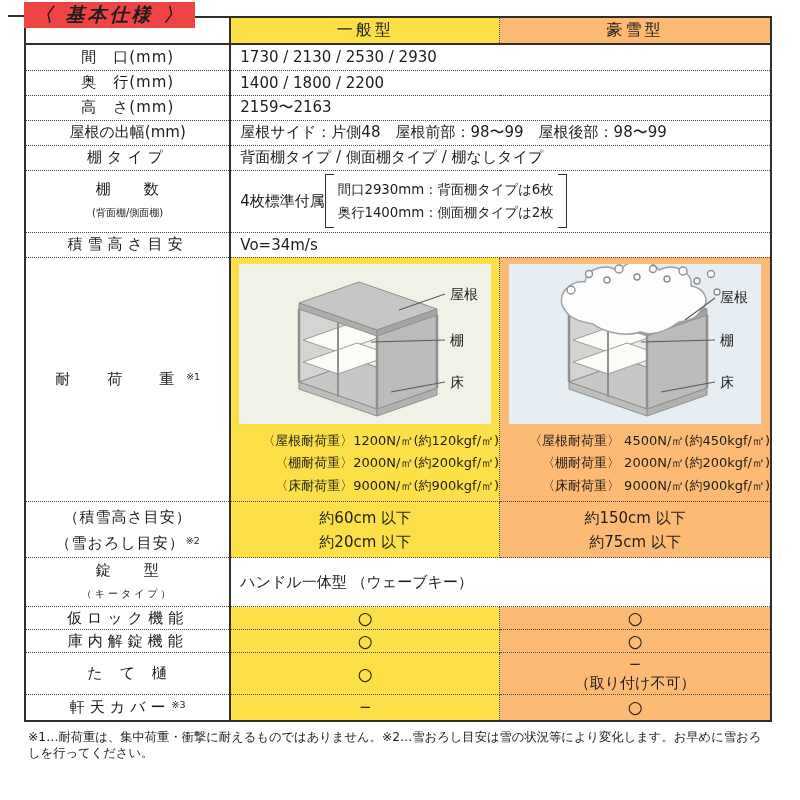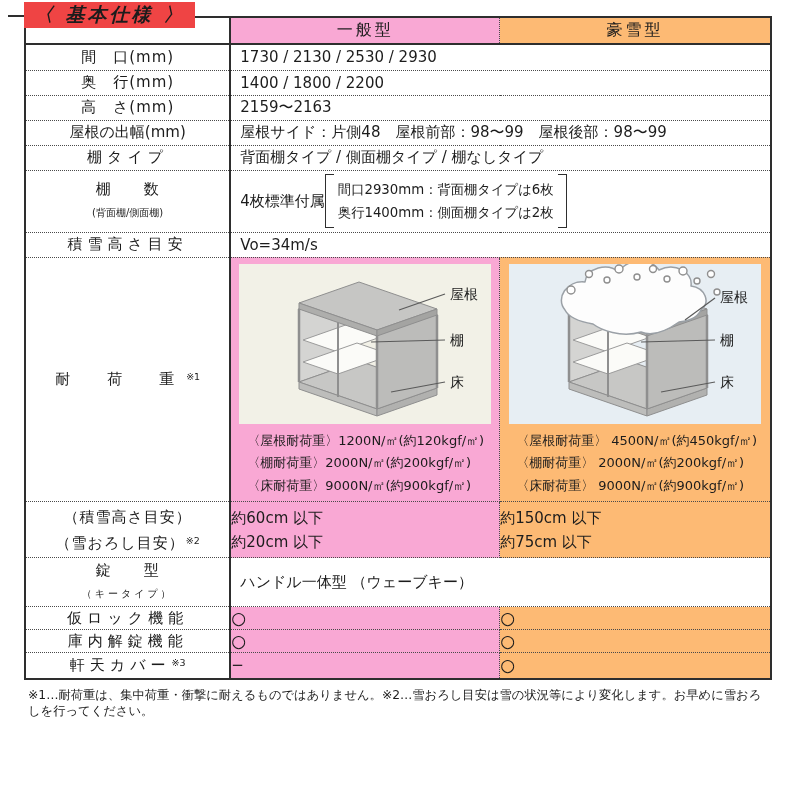--- a/index.html
+++ b/index.html
@@ -3,45 +3,45 @@
 <meta charset="utf-8">
 <style>
   html,body{margin:0;padding:0;background:#ffffff;width:800px;height:800px;overflow:hidden;
     font-family:"DejaVu Sans","Liberation Sans",sans-serif;color:#1c1c1c;}
   .sheet{position:absolute;left:24px;top:16px;width:748px;}
   
   .title-wrap{position:absolute;top:-14px;left:0;z-index:3;background:#ef4444;padding:0 10px;font-style:italic;}
   .title{font-size:19px;font-weight:bold;letter-spacing:3px;white-space:nowrap;}
   .lead-dash{position:absolute;left:-16px;top:-1px;width:20px;height:2px;background:#2e2e2e;z-index:1;}
   table{border-collapse:collapse;table-layout:fixed;width:748px;background:#ffffff;border:2px solid #2e2e2e;}
-  td,th{border:1px dotted #4a4a4a;padding:0 0;font-size:15px;font-weight:normal;vertical-align:middle;}
+  td,th{border:1px dotted #4a4a4a;padding:0 6px;font-size:15px;font-weight:normal;vertical-align:middle;}
   tr.header th{border-bottom:2px solid #2e2e2e;font-size:16px;letter-spacing:3px;padding:0;text-align:center;}
   .lbl{border-right:2px solid #2e2e2e;text-align:center;letter-spacing:1px;}
   .val{text-align:left;padding-left:9px;white-space:nowrap;}
-  .val-c{text-align:left;}
-  .bg-g{background:#f9a8d4;}
+  .val-c{text-align:center;}
+  .bg-g{background:#fde047;}
   .bg-s{background:#fdba74;}
   .sp{letter-spacing:5px;margin-top:28px;}
   .sp8{letter-spacing:11px;}
   .sub{font-size:10px;letter-spacing:0;}
   sup.mark{font-size:9.5px;letter-spacing:0;vertical-align:4px;margin-left:1px;}
   .two-line{line-height:24px;}
   
   .shelf-wrap{display:flex;align-items:center;}
   .bracket{position:relative;padding:4px 13px;font-size:13.3px;line-height:23px;text-align:left;white-space:nowrap;}
   .bracket::before{content:"";position:absolute;left:0;top:0;bottom:0;width:8px;
     border:1.4px solid #2e2e2e;border-right:none;}
   .bracket::after{content:"";position:absolute;right:0;top:0;bottom:0;width:8px;
     border:1.4px solid #2e2e2e;border-left:none;}
   
   td.loadcell{padding:0;vertical-align:top;}
   .illus{width:252px;height:160px;margin:6px auto 4px auto;display:block;}
   .illus-g{background:#f2f1e7;}
   .illus-s{background:#e7eef3;}
-  .load-lines{font-size:13px;line-height:22.5px;text-align:left;padding:2px 0 4px 16px;white-space:nowrap;}
+  .load-lines{font-size:13px;line-height:22.5px;text-align:right;padding:2px 0 4px 6px;white-space:nowrap;}
   .circle{font-size:17px;}
   .gutter-line{line-height:19px;}
   svg text{font-size:14px;fill:#1c1c1c;}
   .footnotes{margin:7px 0 0 4px;font-size:12.3px;line-height:16px;letter-spacing:0;}
 </style>
 </head>
 <body>
 
 <div class="sheet">
   <div class="lead-dash"></div>
@@ -215,20 +215,28 @@
     <tr style="height:23px">
       <td class="lbl sp">仮ロック機能</td>
       <td class="val-c bg-g circle">○</td>
       <td class="val-c bg-s circle">○</td>
     </tr>
     <tr style="height:23px">
       <td class="lbl sp">庫内解錠機能</td>
       <td class="val-c bg-g circle">○</td>
       <td class="val-c bg-s circle">○</td>
     </tr>
+    <tr style="height:42px">
+      <td class="lbl">た　て　樋</td>
+      <td class="val-c bg-g circle">○</td>
+      <td class="val-c bg-s">
+        <div class="gutter-line">−</div>
+        <div class="gutter-line">（取り付け不可）</div>
+      </td>
+    </tr>
     <tr style="height:26px">
       <td class="lbl">
         <span class="sp">軒天カバー</span><sup class="mark">※3</sup>
       </td>
       <td class="val-c bg-g">−</td>
       <td class="val-c bg-s circle">○</td>
     </tr>
   </tbody>
     </table>
 

